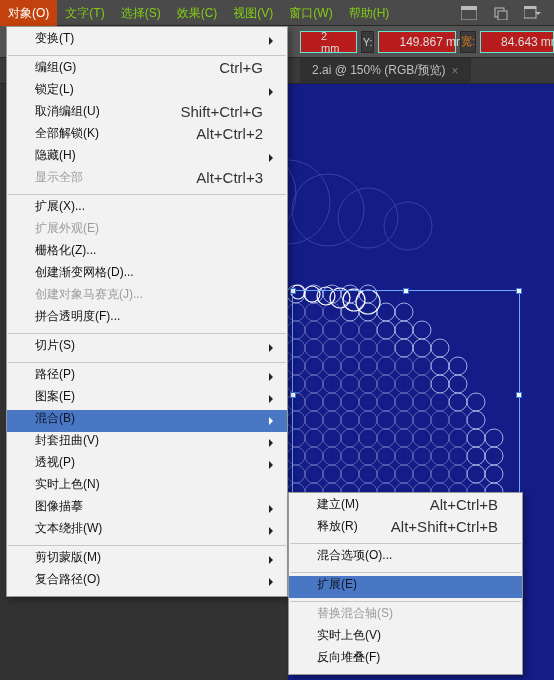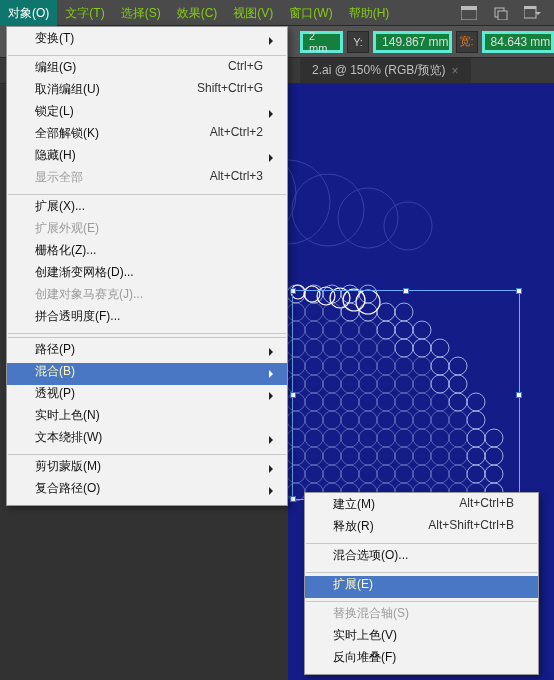--- a/index.html
+++ b/index.html
@@ -1,45 +1,45 @@
 <!DOCTYPE html>
 <html><head>
 <meta charset="utf-8">
 <style>
 *{margin:0;padding:0;box-sizing:border-box;font-family:"Microsoft YaHei",Arial,sans-serif;font-size:12px;user-select:none}
 body{width:554px;height:680px;background:#323232;overflow:hidden;position:relative}
 .menubar{height:26px;background:#4a4a4a;display:flex;align-items:center;border-bottom:1px solid #282828}
 .menubar-item{color:#84cc16;padding:0 8px;height:26px;line-height:26px;cursor:default}
-.menubar-item.highlighted{background:#0f766e;color:#fff}
+.menubar-item.highlighted{background:#c2410c;color:#fff}
 .menubar-right{margin-left:auto;display:flex;gap:14px;padding-right:12px;align-items:center}
 .tb-icon{width:18px;height:18px;display:inline-flex;align-items:center;justify-content:center}
 .options-bar{height:32px;background:#535353;display:flex;align-items:center;padding-left:300px;gap:4px;border-bottom:1px solid #282828}
 .opt-label{background:#3a3a3a;color:#ccc;width:24px;height:22px;display:flex;align-items:center;justify-content:center;font-size:11px;border:1px solid #282828}
 .opt-label.orange{color:#e87b1c}
-.opt-field{background:#15803d;color:#ddd;height:22px;padding:0 6px;border:3px solid #5eead4;display:flex;align-items:center;font-size:11px;min-width:60px}
+.opt-field{background:#b91c1c;color:#ddd;height:22px;padding:0 20px;border:1px solid #5eead4;display:flex;align-items:center;font-size:11px;min-width:60px}
 .tabbar{height:26px;background:#3a3a3a;display:flex;align-items:flex-end;border-bottom:1px solid #282828;padding-left:300px}
 .tab{background:#303030;color:#bfbfbf;height:25px;padding:8px 12px;display:flex;align-items:center;gap:6px;font-size:11px}
 .tab-close{color:#7a7a7a}
 .canvas{position:absolute;left:288px;top:84px;right:0;bottom:0;background:#131c87;overflow:hidden}
 .circles{position:absolute;left:0;top:0;width:100%;height:100%}
 .sel-box{position:absolute;left:4px;top:206px;width:228px;height:210px;border:1px solid #6faaff}
 .handle{position:absolute;width:6px;height:6px;background:#fff;border:1px solid #3a76d6}
 .h-tl{left:-3px;top:-3px}.h-tr{right:-3px;top:-3px}.h-bl{left:-3px;bottom:-3px}.h-br{right:-3px;bottom:-3px}
 .h-tm{left:50%;top:-3px;margin-left:-3px}.h-bm{left:50%;bottom:-3px;margin-left:-3px}
 .h-ml{left:-3px;top:50%;margin-top:-3px}.h-mr{right:-3px;top:50%;margin-top:-3px}
 .menu{position:absolute;background:#f2f2f2;border:1px solid #979797;box-shadow:3px 3px 6px rgba(0,0,0,.35);padding:3px 0}
 .menu1{left:6px;top:26px;width:282px}
 .menu-item{height:22px;display:flex;align-items:flex-start;padding:0 24px 0 28px;color:#111;position:relative;cursor:default}
-.menu-item.highlighted{background:#4a77c4;color:#fef9c3}
+.menu-item.highlighted{background:#4a77c4;color:#0f172a}
 .menu-item.has-sub::after{content:"";position:absolute;right:10px;top:50%;margin-top:-4px;border:4px solid transparent;border-left-color:#222}
 .menu-item.highlighted.has-sub::after{border-left-color:#fff}
 .menu-item.disabled{color:#9c9c9c}
 .menu-sep{height:1px;background:#c7c7c7;margin:3px 1px}
-.shortcut{margin-left:auto;color:#333;font-size:12px}
-.submenu{left:304px;top:492px;width:235px}
+.shortcut{margin-left:auto;color:#333;font-size:15px}
+.submenu{left:288px;top:492px;width:235px}
 </style>
 </head>
 <body>
 
 <div class="menubar">
   <div class="menubar-item highlighted">对象(O)</div>
   <div class="menubar-item">文字(T)</div>
   <div class="menubar-item">选择(S)</div>
   <div class="menubar-item">效果(C)</div>
   <div class="menubar-item">视图(V)</div>
@@ -242,26 +242,26 @@
 
 <div class="menu menu1" id="menu1">
     <div class="menu-item has-sub">
       <span>变换(T)</span>
     </div>
     <div class="menu-sep"></div>
     <div class="menu-item">
       <span>编组(G)</span>
       <span class="shortcut">Ctrl+G</span>
     </div>
+    <div class="menu-item has-sub">
+      <span>锁定(L)</span>
+    </div>
     <div class="menu-item">
       <span>取消编组(U)</span>
       <span class="shortcut">Shift+Ctrl+G</span>
-    </div>
-    <div class="menu-item has-sub">
-      <span>锁定(L)</span>
     </div>
     <div class="menu-item">
       <span>全部解锁(K)</span>
       <span class="shortcut">Alt+Ctrl+2</span>
     </div>
     <div class="menu-item has-sub">
       <span>隐藏(H)</span>
     </div>
     <div class="menu-item disabled">
       <span>显示全部</span>
@@ -280,32 +280,44 @@
     <div class="menu-item">
       <span>创建渐变网格(D)...</span>
     </div>
     <div class="menu-item disabled">
       <span>创建对象马赛克(J)...</span>
     </div>
     <div class="menu-item">
       <span>拼合透明度(F)...</span>
     </div>
     <div class="menu-sep"></div>
+    <div class="menu-item has-sub">
+      <span>切片(S)</span>
+    </div>
     <div class="menu-sep"></div>
     <div class="menu-item has-sub">
       <span>路径(P)</span>
+    </div>
+    <div class="menu-item has-sub">
+      <span>图案(E)</span>
     </div>
     <div class="menu-item has-sub highlighted">
       <span>混合(B)</span>
     </div>
     <div class="menu-item has-sub">
+      <span>封套扭曲(V)</span>
+    </div>
+    <div class="menu-item has-sub">
       <span>透视(P)</span>
     </div>
     <div class="menu-item">
       <span>实时上色(N)</span>
+    </div>
+    <div class="menu-item has-sub">
+      <span>图像描摹</span>
     </div>
     <div class="menu-item has-sub">
       <span>文本绕排(W)</span>
     </div>
     <div class="menu-sep"></div>
     <div class="menu-item has-sub">
       <span>剪切蒙版(M)</span>
     </div>
     <div class="menu-item has-sub">
       <span>复合路径(O)</span>

